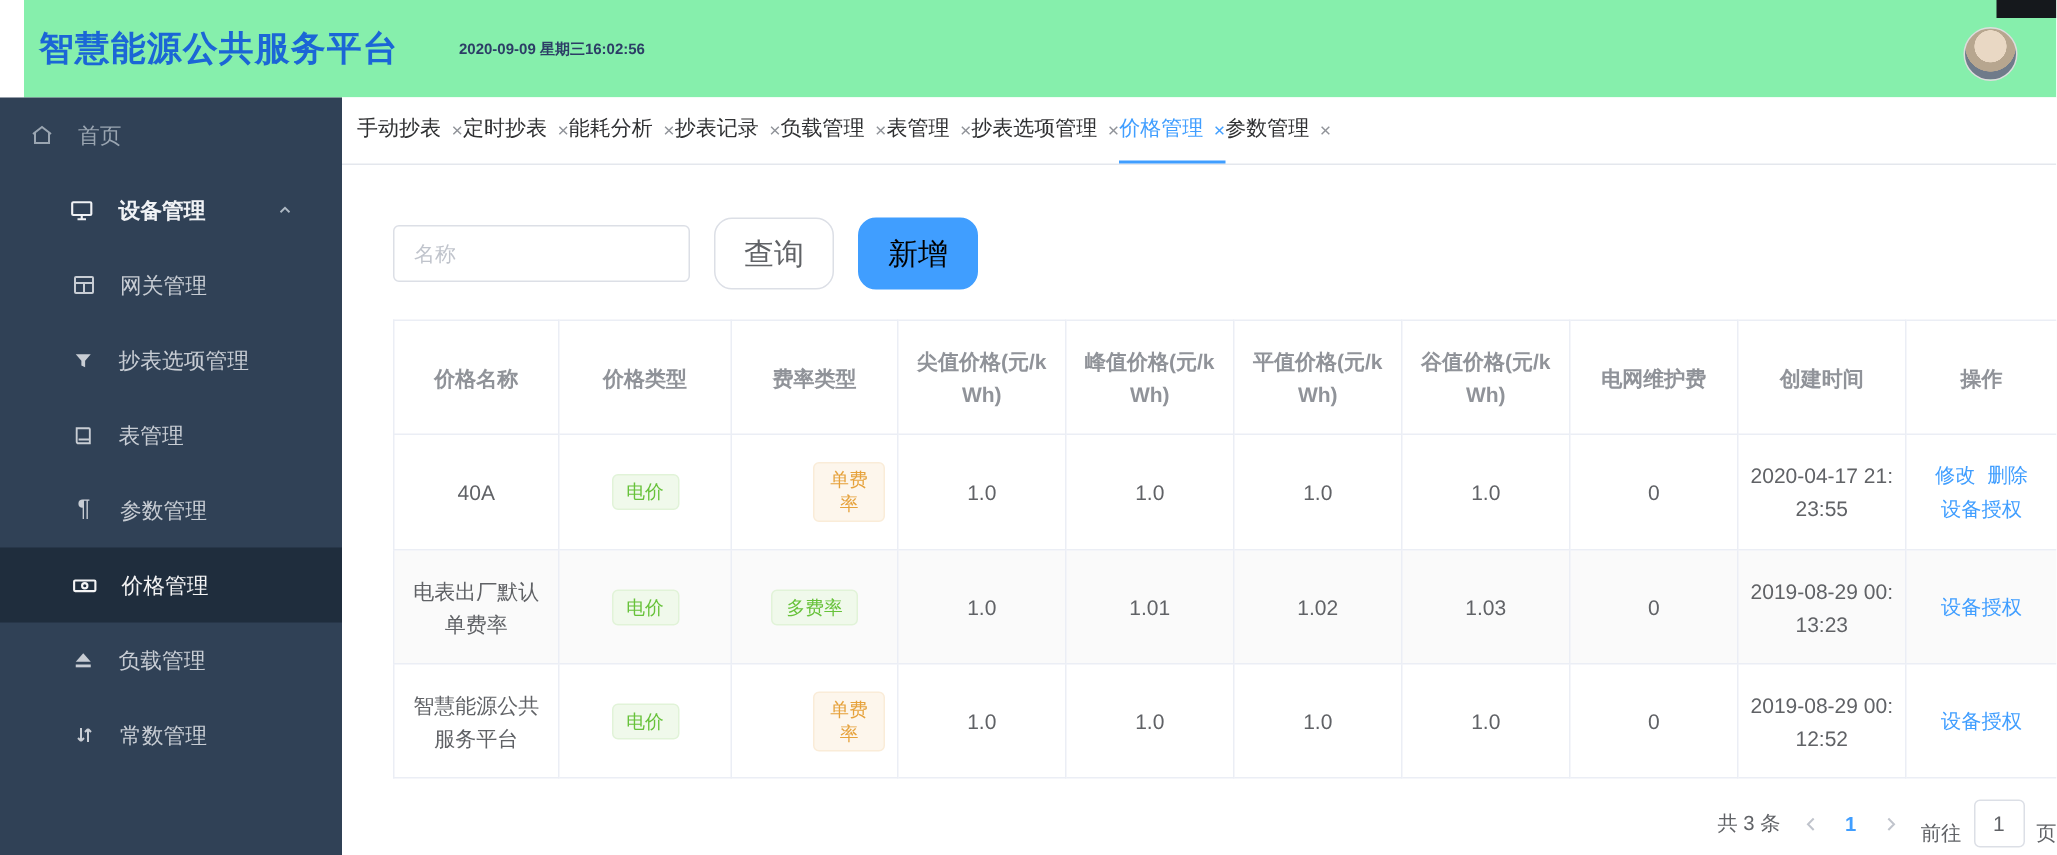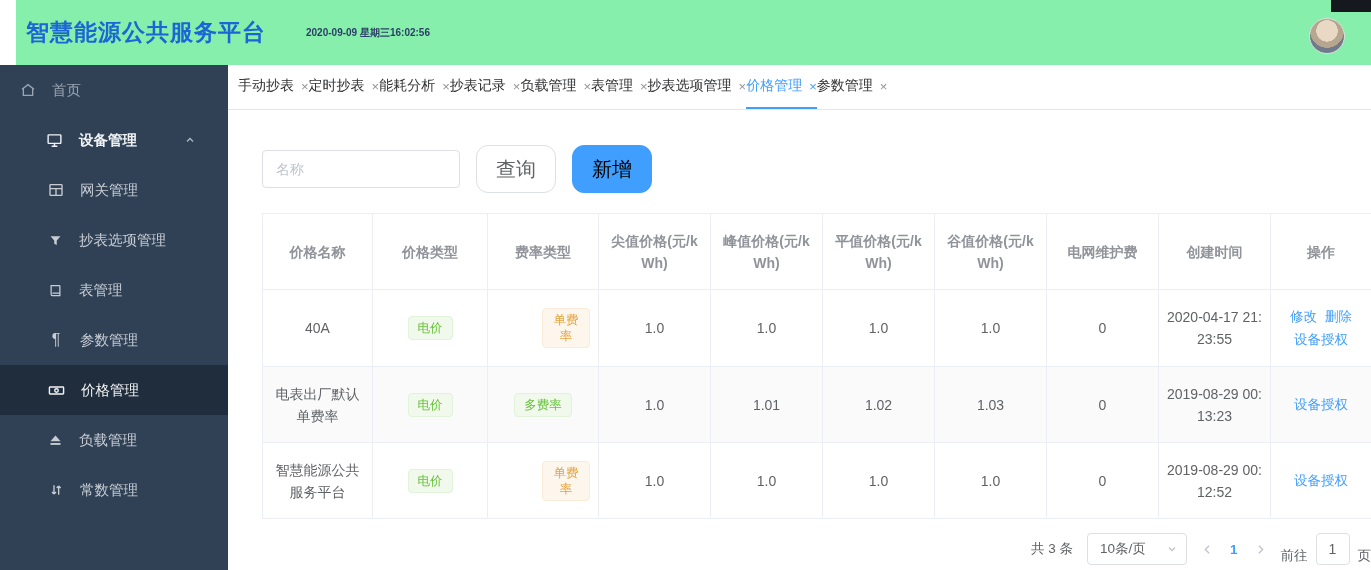--- a/index.html
+++ b/index.html
@@ -274,26 +274,20 @@
               <td class="op-cell">
                 <a>设备授权</a>
               </td>
             </tr>
           </tbody>
         </table>
       </div>
 
       <div class="pagination">
         <span>共 3 条</span>
-        <div class="page-size">
-          <span>10条/页</span>
-          <svg class="chev" width="12" height="12" viewBox="0 0 24 24" fill="none" stroke="currentColor" stroke-width="2.5">
-              <path d="M6 9 L12 15 L18 9"></path>
-            </svg>
-        </div>
         <div class="pager">
           <span class="page-arrow">
             <svg width="13" height="13" viewBox="0 0 24 24" fill="none" stroke="currentColor" stroke-width="2.5">
                 <path d="M15 5 L8 12 L15 19"></path>
               </svg>
           </span>
           <span class="page-num">1</span>
           <span class="page-arrow">
             <svg width="13" height="13" viewBox="0 0 24 24" fill="none" stroke="currentColor" stroke-width="2.5">
                 <path d="M9 5 L16 12 L9 19"></path>

